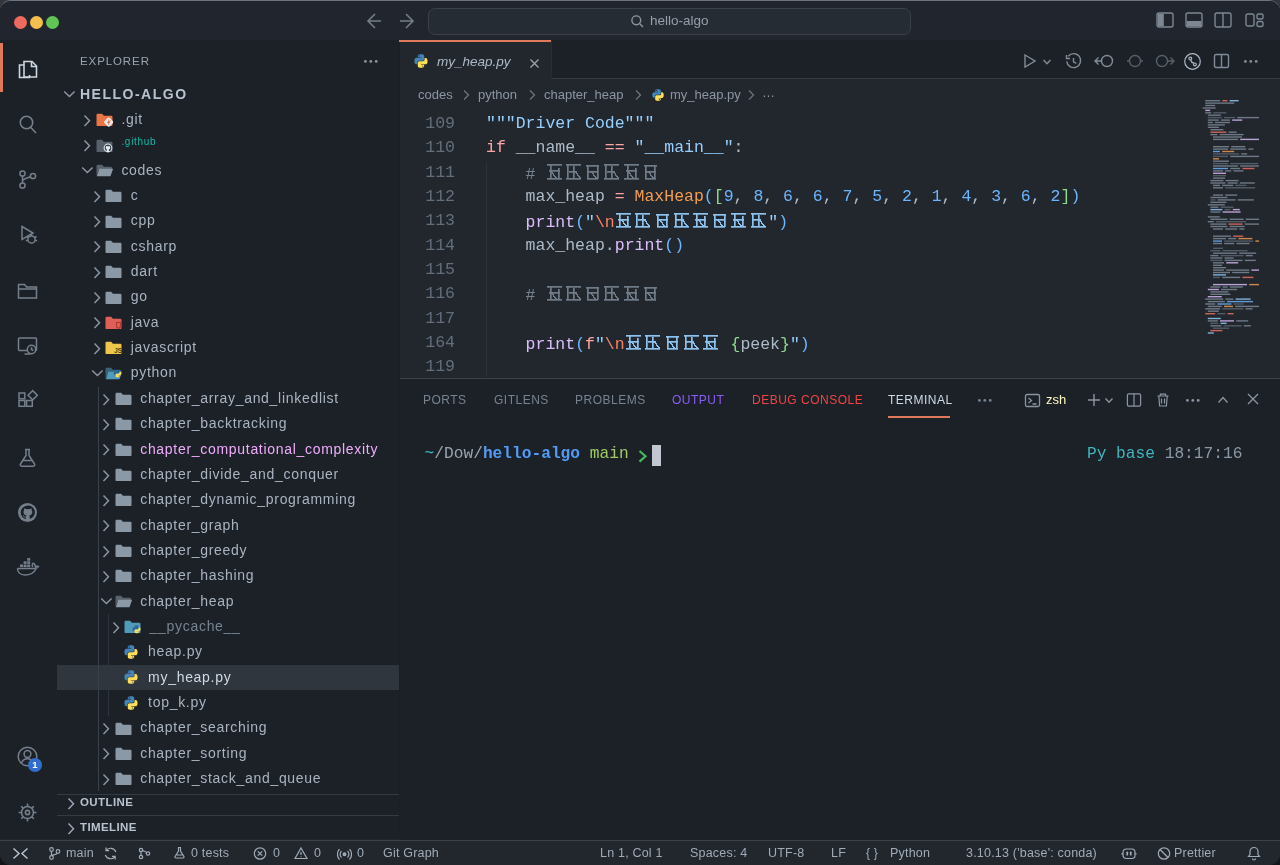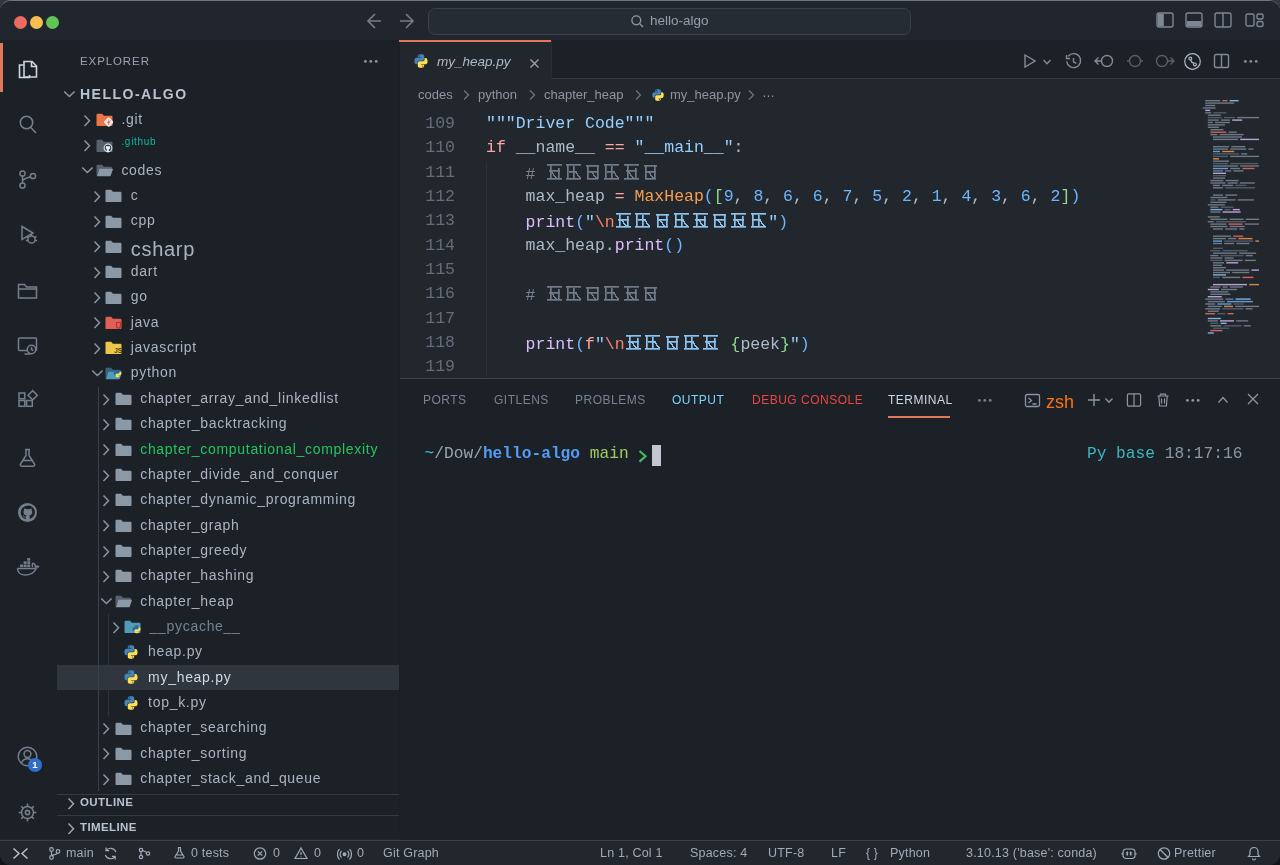--- a/index.html
+++ b/index.html
@@ -185,21 +185,21 @@
 <svg class="abs" style="left:88.8px;top:212.05px" width="16" height="17" viewBox="0 0 16 17" fill="none" stroke="#8b95a1" stroke-width="1.5">
       <path d="M5.5 3.5 l5 5.2 -5 5.2"></path>
     </svg>
 <div class="abs" style="left:130.8px;top:211.35000000000002px;font-size:14px;font-weight:normal;color:#a9b4c0;letter-spacing:.7px">cpp</div>
 <svg class="abs" style="left:105.3px;top:212.55px" width="17" height="15" viewBox="0 0 17 15">
       <path d="M.5 3 a1.2 1.2 0 0 1 1.2-1.2 h4.4 l1.8 1.9 h7.4 a1.2 1.2 0 0 1 1.2 1.2 v8 a1.2 1.2 0 0 1-1.2 1.2 H1.7 a1.2 1.2 0 0 1-1.2-1.2 z" fill="#8b99a7"></path>
     </svg>
 <svg class="abs" style="left:88.8px;top:237.40000000000003px" width="16" height="17" viewBox="0 0 16 17" fill="none" stroke="#8b95a1" stroke-width="1.5">
       <path d="M5.5 3.5 l5 5.2 -5 5.2"></path>
     </svg>
-<div class="abs" style="left:130.8px;top:236.70000000000005px;font-size:20px;font-weight:normal;color:#a9b4c0;letter-spacing:.7px">csharp</div>
+<div class="abs" style="left:130.8px;top:236.70000000000005px;font-size:14px;font-weight:normal;color:#a9b4c0;letter-spacing:.7px">csharp</div>
 <svg class="abs" style="left:105.3px;top:237.90000000000003px" width="17" height="15" viewBox="0 0 17 15">
       <path d="M.5 3 a1.2 1.2 0 0 1 1.2-1.2 h4.4 l1.8 1.9 h7.4 a1.2 1.2 0 0 1 1.2 1.2 v8 a1.2 1.2 0 0 1-1.2 1.2 H1.7 a1.2 1.2 0 0 1-1.2-1.2 z" fill="#8b99a7"></path>
     </svg>
 <svg class="abs" style="left:88.8px;top:262.75px" width="16" height="17" viewBox="0 0 16 17" fill="none" stroke="#8b95a1" stroke-width="1.5">
       <path d="M5.5 3.5 l5 5.2 -5 5.2"></path>
     </svg>
 <div class="abs" style="left:130.8px;top:262.05px;font-size:14px;font-weight:normal;color:#a9b4c0;letter-spacing:.7px">dart</div>
 <svg class="abs" style="left:105.3px;top:263.25px" width="17" height="15" viewBox="0 0 17 15">
       <path d="M.5 3 a1.2 1.2 0 0 1 1.2-1.2 h4.4 l1.8 1.9 h7.4 a1.2 1.2 0 0 1 1.2 1.2 v8 a1.2 1.2 0 0 1-1.2 1.2 H1.7 a1.2 1.2 0 0 1-1.2-1.2 z" fill="#8b99a7"></path>
     </svg>
@@ -248,21 +248,21 @@
 <svg class="abs" style="left:98.2px;top:414.85px" width="16" height="17" viewBox="0 0 16 17" fill="none" stroke="#8b95a1" stroke-width="1.5">
       <path d="M5.5 3.5 l5 5.2 -5 5.2"></path>
     </svg>
 <div class="abs" style="left:140.2px;top:414.15000000000003px;font-size:14px;font-weight:normal;color:#a9b4c0;letter-spacing:.7px">chapter_backtracking</div>
 <svg class="abs" style="left:114.7px;top:415.35px" width="17" height="15" viewBox="0 0 17 15">
       <path d="M.5 3 a1.2 1.2 0 0 1 1.2-1.2 h4.4 l1.8 1.9 h7.4 a1.2 1.2 0 0 1 1.2 1.2 v8 a1.2 1.2 0 0 1-1.2 1.2 H1.7 a1.2 1.2 0 0 1-1.2-1.2 z" fill="#8b99a7"></path>
     </svg>
 <svg class="abs" style="left:98.2px;top:440.20000000000005px" width="16" height="17" viewBox="0 0 16 17" fill="none" stroke="#8b95a1" stroke-width="1.5">
       <path d="M5.5 3.5 l5 5.2 -5 5.2"></path>
     </svg>
-<div class="abs" style="left:140.2px;top:439.50000000000006px;font-size:14px;font-weight:normal;color:#22c55e;letter-spacing:.7px">chapter_computational_complexity</div>
+<div class="abs" style="left:140.2px;top:439.50000000000006px;font-size:14px;font-weight:normal;color:#f0abfc;letter-spacing:.7px">chapter_computational_complexity</div>
 <svg class="abs" style="left:114.7px;top:440.70000000000005px" width="17" height="15" viewBox="0 0 17 15">
       <path d="M.5 3 a1.2 1.2 0 0 1 1.2-1.2 h4.4 l1.8 1.9 h7.4 a1.2 1.2 0 0 1 1.2 1.2 v8 a1.2 1.2 0 0 1-1.2 1.2 H1.7 a1.2 1.2 0 0 1-1.2-1.2 z" fill="#8b99a7"></path>
     </svg>
 <svg class="abs" style="left:98.2px;top:465.55px" width="16" height="17" viewBox="0 0 16 17" fill="none" stroke="#8b95a1" stroke-width="1.5">
       <path d="M5.5 3.5 l5 5.2 -5 5.2"></path>
     </svg>
 <div class="abs" style="left:140.2px;top:464.85px;font-size:14px;font-weight:normal;color:#a9b4c0;letter-spacing:.7px">chapter_divide_and_conquer</div>
 <svg class="abs" style="left:114.7px;top:466.05px" width="17" height="15" viewBox="0 0 17 15">
       <path d="M.5 3 a1.2 1.2 0 0 1 1.2-1.2 h4.4 l1.8 1.9 h7.4 a1.2 1.2 0 0 1 1.2 1.2 v8 a1.2 1.2 0 0 1-1.2 1.2 H1.7 a1.2 1.2 0 0 1-1.2-1.2 z" fill="#8b99a7"></path>
     </svg>
@@ -443,21 +443,21 @@
 <div class="ln" style="left:415px;top:186.1px">112</div>
 <div class="cl" style="top:186.1px">    max_heap <kw>=</kw> <cl>MaxHeap</cl><b1>(</b1><b2>[</b2><nu>9</nu>, <nu>8</nu>, <nu>6</nu>, <nu>6</nu>, <nu>7</nu>, <nu>5</nu>, <nu>2</nu>, <nu>1</nu>, <nu>4</nu>, <nu>3</nu>, <nu>6</nu>, <nu>2</nu><b2>]</b2><b1>)</b1></div>
 <div class="ln" style="left:415px;top:210.4px">113</div>
 <div class="cl" style="top:210.4px">    <fn>print</fn><b1>(</b1><s1>"</s1><es>\n</es><s1><i class="cj"></i><i class="cj"></i><i class="cj"></i><i class="cj"></i><i class="cj"></i><i class="cj"></i><i class="cj"></i><i class="cj"></i>"</s1><b1>)</b1></div>
 <div class="ln" style="left:415px;top:234.7px">114</div>
 <div class="cl" style="top:234.7px">    max_heap.<fn>print</fn><b1>()</b1></div>
 <div class="ln" style="left:415px;top:259.1px">115</div>
 <div class="ln" style="left:415px;top:283.4px">116</div>
 <div class="cl" style="top:283.4px">    <co># <i class="cj"></i><i class="cj"></i><i class="cj"></i><i class="cj"></i><i class="cj"></i><i class="cj"></i></co></div>
 <div class="ln" style="left:415px;top:307.7px">117</div>
-<div class="ln" style="left:415px;top:332.1px">118</div>
+<div class="ln" style="left:415px;top:332.1px">164</div>
 <div class="cl" style="top:332.1px">    <fn>print</fn><b1>(</b1><kw>f</kw><s1>"</s1><es>\n</es><s1><i class="cj"></i><i class="cj"></i><i class="cj"></i><i class="cj"></i><i class="cj"></i> </s1><b2>{</b2>peek<b2>}</b2><s1>"</s1><b1>)</b1></div>
 <div class="ln" style="left:415px;top:356.4px">119</div>
 <svg class="abs" style="left:1199px;top:99px" width="64" height="236" viewBox="0 0 64 236">
       <rect x="6.2" y="0.0" width="15" height="1.4" fill="#7f8b99" opacity=".82"></rect>
       <rect x="23.4" y="0.0" width="5" height="1.4" fill="#f47067" opacity=".82"></rect>
       <rect x="30.6" y="0.0" width="9" height="1.4" fill="#96d0ff" opacity=".82"></rect>
       <rect x="6.2" y="2.4" width="29" height="1.4" fill="#7f8b99" opacity=".82"></rect>
       <rect x="6.2" y="4.8" width="10" height="1.4" fill="#7f8b99" opacity=".82"></rect>
       <rect x="3.6" y="7.3" width="13" height="1.4" fill="#7f8b99" opacity=".82"></rect>
       <rect x="6.2" y="9.7" width="5" height="1.4" fill="#dcbdfb" opacity=".82"></rect>
@@ -623,34 +623,34 @@
       <rect x="44.8" y="225.1" width="7" height="1.4" fill="#7f8b99" opacity=".82"></rect>
       <rect x="14.0" y="227.5" width="16" height="1.4" fill="#5b6673" opacity=".82"></rect>
       <rect x="11.4" y="229.9" width="12" height="1.4" fill="#f47067" opacity=".82"></rect>
       <rect x="8.8" y="232.3" width="6" height="1.4" fill="#96d0ff" opacity=".82"></rect>
     </svg>
 <div class="abs" style="left:400px;top:376.5px;width:880px;height:462px;background:#1c2128"></div>
 <div class="abs" style="left:400px;top:376.5px;width:880px;height:1px;background:#3a424c"></div>
 <div class="abs" style="left:423px;top:392px;font-size:12px;letter-spacing:.5px;color:#778290">PORTS</div>
 <div class="abs" style="left:494px;top:392px;font-size:12px;letter-spacing:.5px;color:#778290">GITLENS</div>
 <div class="abs" style="left:575px;top:392px;font-size:12px;letter-spacing:.5px;color:#778290">PROBLEMS</div>
-<div class="abs" style="left:672px;top:392px;font-size:12px;letter-spacing:.5px;color:#7dd3fc">OUTPUT</div>
+<div class="abs" style="left:672px;top:392px;font-size:12px;letter-spacing:.5px;color:#8b5cf6">OUTPUT</div>
 <div class="abs" style="left:752px;top:392px;font-size:12px;letter-spacing:.5px;color:#ef4444">DEBUG CONSOLE</div>
 <div class="abs" style="left:888px;top:392px;font-size:12px;letter-spacing:.5px;color:#cdd9e5">TERMINAL</div>
 <div class="abs" style="left:887.6px;top:414.5px;width:62px;height:2px;background:#e0795c"></div>
 <svg class="abs" style="left:977px;top:397px" width="16" height="5">
       <circle cx="2.4" cy="2.4" r="1.4" fill="#778290"></circle>
       <circle cx="7.800000000000001" cy="2.4" r="1.4" fill="#778290"></circle>
       <circle cx="13.200000000000001" cy="2.4" r="1.4" fill="#778290"></circle>
     </svg>
 <svg class="abs" style="left:1024px;top:391px" width="17" height="17" viewBox="0 0 17 17" fill="none" stroke="#8b95a1" stroke-width="1.3">
       <rect x="1.5" y="2.5" width="14" height="12" rx="1.5"></rect>
       <path d="M4.5 6 l3 2.5 -3 2.5 M8.5 12 h4"></path>
     </svg>
-<div class="abs" style="left:1046px;top:391px;font-size:18px;color:#f97316">zsh</div>
+<div class="abs" style="left:1046px;top:391px;font-size:13px;color:#fef9c3">zsh</div>
 <svg class="abs" style="left:1086px;top:391px" width="16" height="16" viewBox="0 0 16 16" stroke="#8b95a1" stroke-width="1.4">
       <path d="M8 2 v12 M2 8 h12"></path>
     </svg>
 <svg class="abs" style="left:1104px;top:396px" width="10" height="8" viewBox="0 0 10 8" fill="none" stroke="#8b95a1" stroke-width="1.3">
       <path d="M1.5 1.5 l3.5 3.8 L8.5 1.5"></path>
     </svg>
 <svg class="abs" style="left:1126px;top:391px" width="16" height="16" viewBox="0 0 17 16" fill="none" stroke="#8b95a1" stroke-width="1.3">
       <rect x="1.5" y="1.5" width="14" height="13" rx="1.5"></rect>
       <line x1="8.5" y1="1.5" x2="8.5" y2="14.5"></line>
     </svg>

